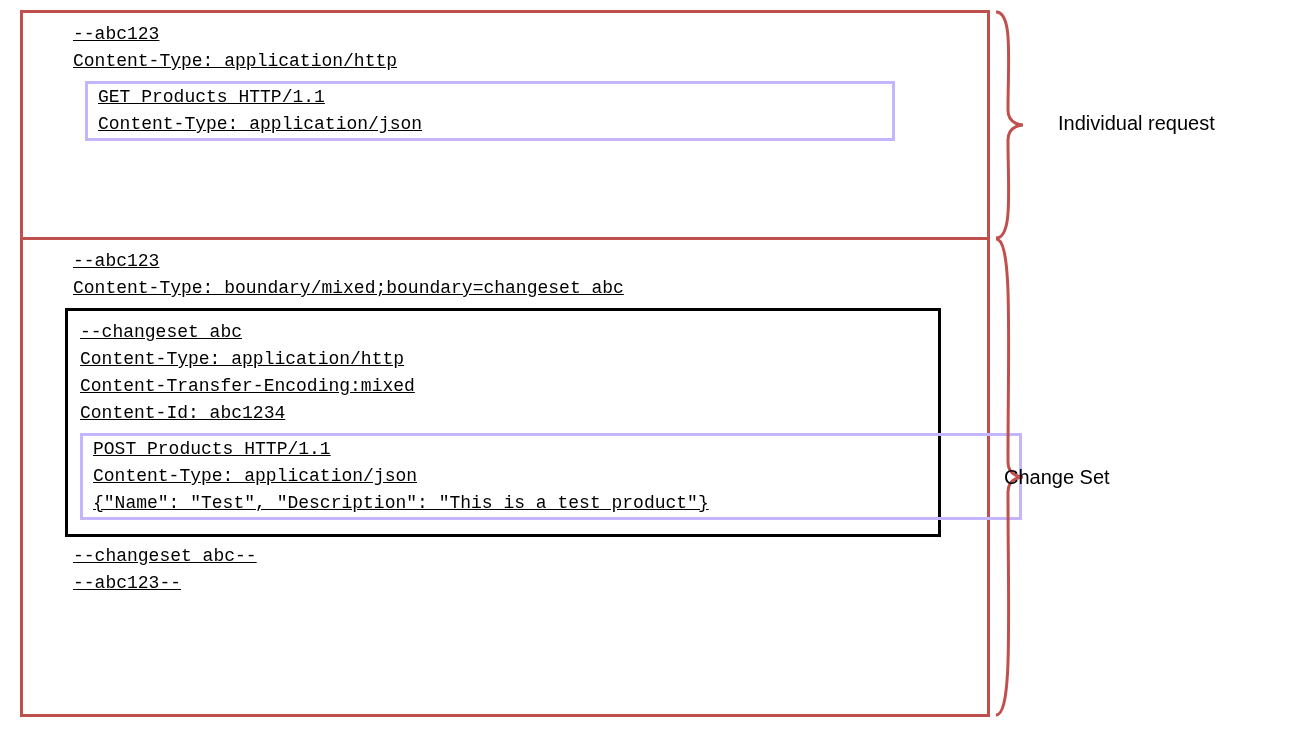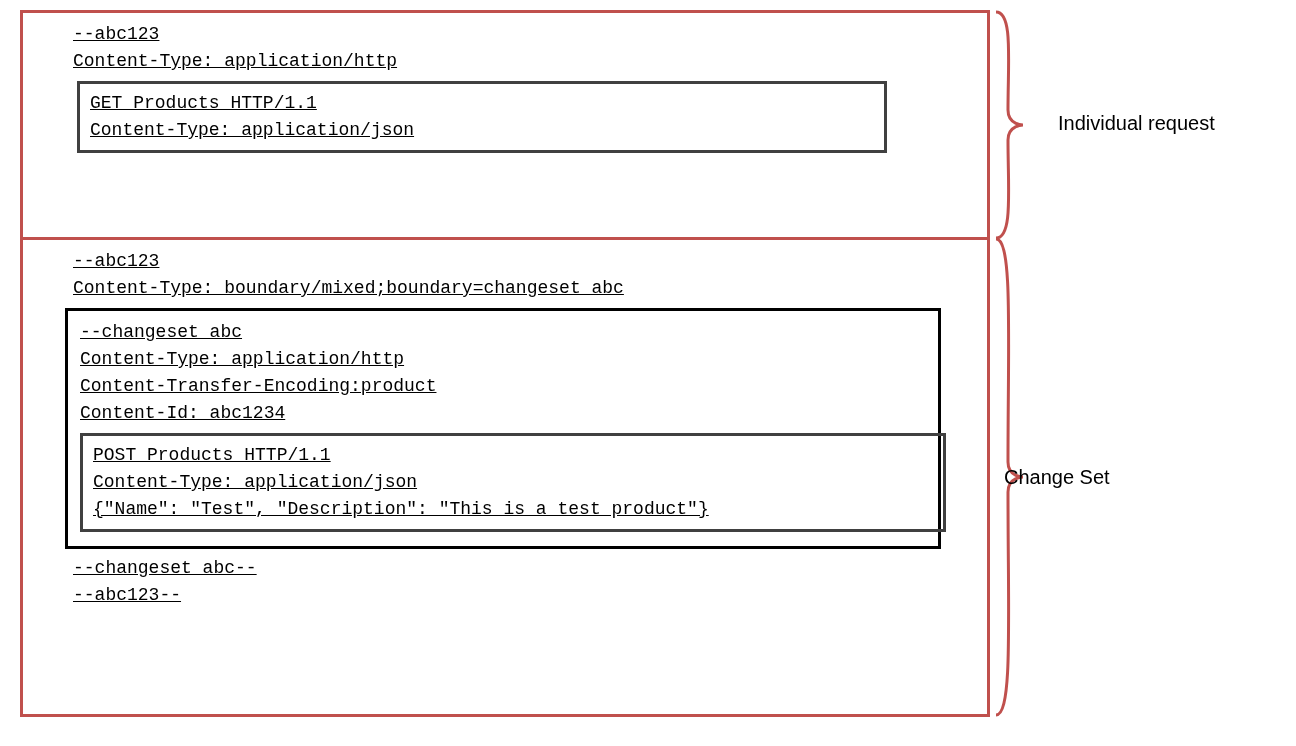--- a/index.html
+++ b/index.html
@@ -27,23 +27,23 @@
       margin-bottom: -3px;
       position: relative;
     }
     .outer-box.first {
       height: 230px;
     }
     .outer-box.second {
       height: 480px;
     }
     .blue-box {
-      border: 3px solid #404040;
-      padding: 6px 10px;
-      margin: 6px 0 6px 4px;
+      border: 3px solid #c4b5fd;
+      padding: 0 10px;
+      margin: 6px 0 6px 12px;
       width: 810px;
     }
     .black-box {
       border: 3px solid #000;
       padding: 8px 10px 8px 12px;
       margin: 6px 0 6px -8px;
       width: 876px;
     }
     .code-line {
       line-height: 1.5;
@@ -72,23 +72,23 @@
       <div class="code-line">Content-Type: application/json</div>
     </div>
   </div>
 
   <div class="outer-box second">
     <div class="code-line">--abc123</div>
     <div class="code-line">Content-Type: boundary/mixed;boundary=changeset_abc</div>
     <div class="black-box">
       <div class="code-line">--changeset_abc</div>
       <div class="code-line">Content-Type: application/http</div>
-      <div class="code-line">Content-Transfer-Encoding:product</div>
+      <div class="code-line">Content-Transfer-Encoding:mixed</div>
       <div class="code-line">Content-Id: abc1234</div>
-      <div class="blue-box" style="margin-left:0; width:866px;">
+      <div class="blue-box" style="margin-left:0; width:942px;">
         <div class="code-line">POST Products HTTP/1.1</div>
         <div class="code-line">Content-Type: application/json</div>
         <div class="code-line"></div>
         <div class="code-line">{"Name": "Test", "Description": "This is a test product"}</div>
       </div>
     </div>
     <div class="code-line">--changeset_abc--</div>
     <div class="code-line">--abc123--</div>
   </div>
 </div>

